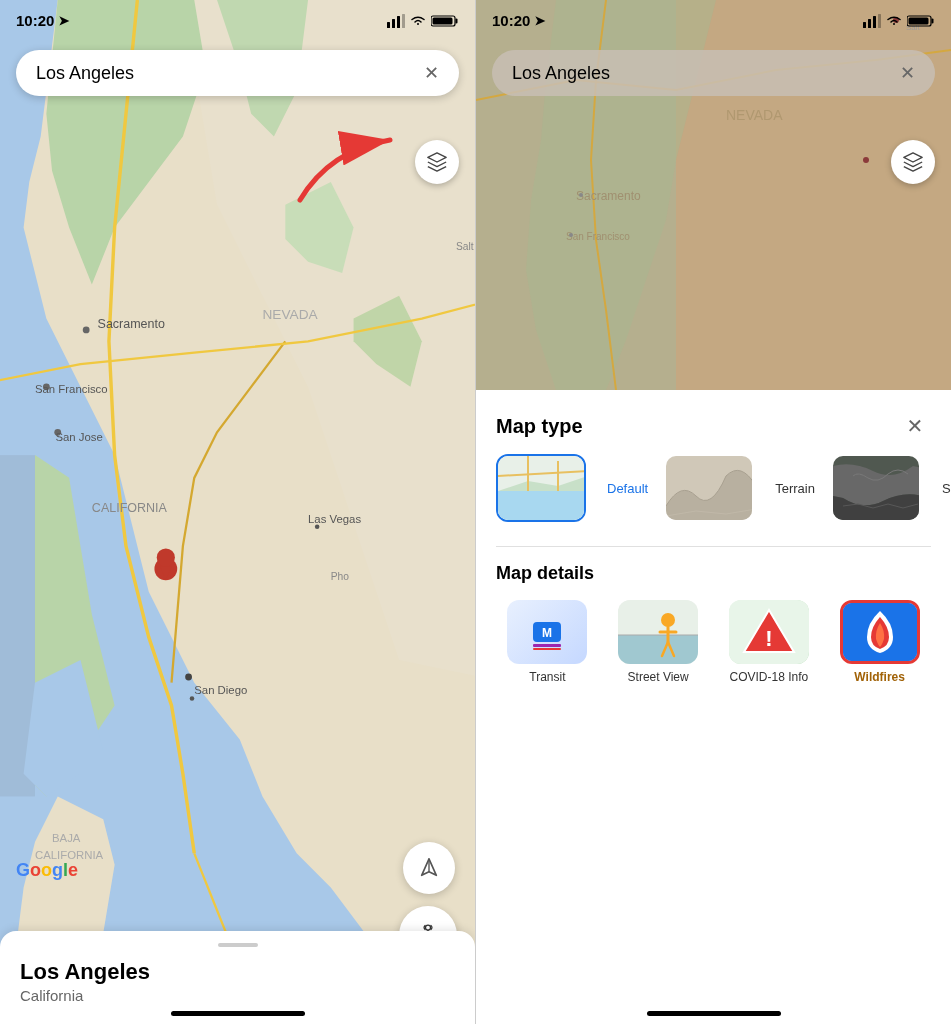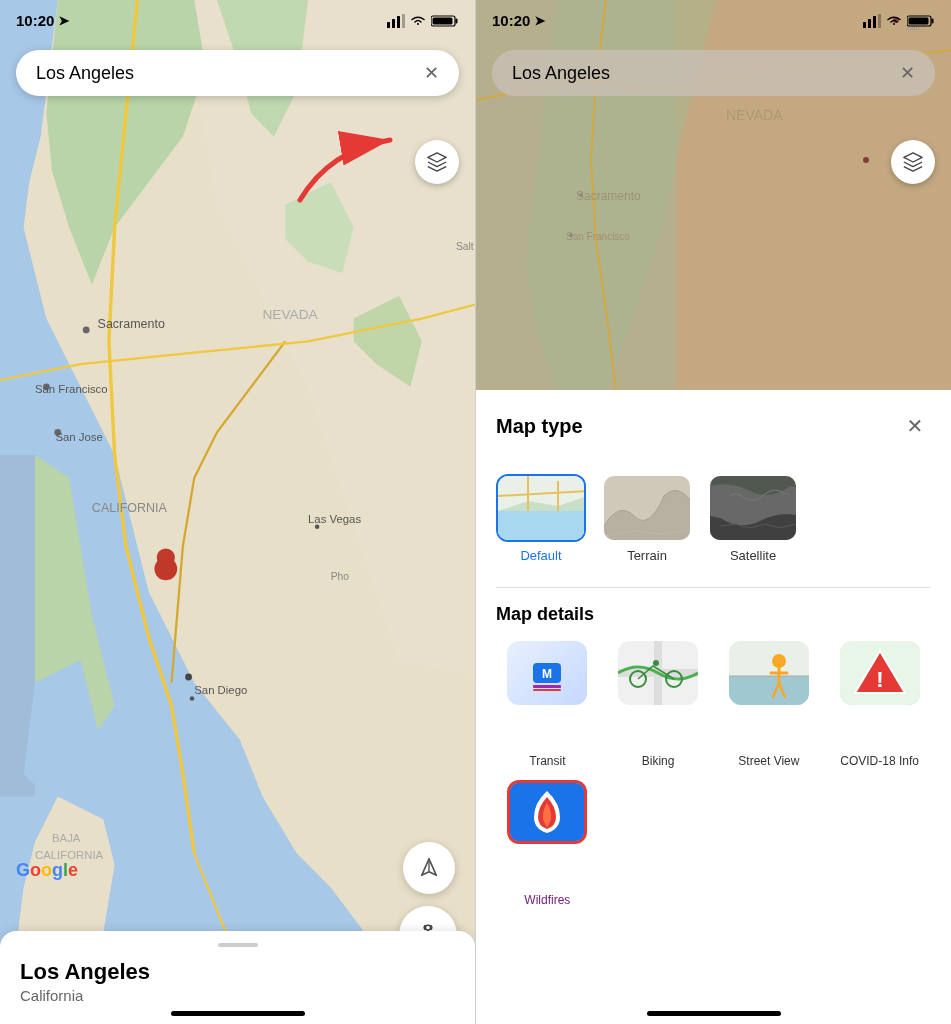--- a/index.html
+++ b/index.html
@@ -280,21 +280,21 @@
       border-radius: 16px 16px 0 0;
       z-index: 20;
       padding: 20px 20px 0;
       overflow: hidden;
     }
 
     .sheet-header {
       display: flex;
       justify-content: space-between;
       align-items: center;
-      margin-bottom: 32px;
+      margin-bottom: 12px;
     }
 
     .sheet-title {
       font-size: 20px;
       font-weight: 600;
       color: #000;
     }
 
     .sheet-close {
       font-size: 20px;
@@ -308,23 +308,23 @@
     }
 
     .map-types {
       display: flex;
       gap: 16px;
       margin-bottom: 24px;
     }
 
     .map-type-item {
       display: flex;
-      flex-direction: column;
-      align-items: center;
-      gap: 6px;
+      flex-direction: row;
+      align-items: center;
+      gap: 21px;
       cursor: pointer;
     }
 
     .map-type-thumb {
       width: 90px;
       height: 68px;
       border-radius: 12px;
       overflow: hidden;
       border: 2px solid transparent;
     }
@@ -372,26 +372,25 @@
     }
 
     .detail-thumb.wildfires-selected {
       border: 3px solid #e53935;
     }
 
     .detail-label {
       font-size: 12px;
       color: #333;
       text-align: center;
-      margin-top: 43px;
     }
 
     .detail-label.wildfires-label {
-      color: #701a75;
-      font-weight: 400;
+      color: #a16207;
+      font-weight: 700;
     }
 
     .home-indicator-right {
       position: absolute;
       bottom: 8px;
       left: 50%;
       transform: translateX(-50%);
       width: 134px;
       height: 5px;
       background: #000;
@@ -727,38 +726,20 @@
               <text x="18" y="23" text-anchor="middle" font-size="12" fill="#fff" font-weight="700" font-family="sans-serif">M</text>
               <rect x="4" y="30" width="28" height="3" rx="1" fill="#9c27b0"></rect>
               <rect x="4" y="34" width="28" height="2" rx="1" fill="#e53935"></rect>
             </svg>
           </div>
         </div>
         <span class="detail-label">Transit</span>
       </div>
 
 
-      <div class="detail-item">
-        <div class="detail-thumb">
-          <div class="biking-icon-bg">
-            <svg width="80" height="64" viewBox="0 0 80 64">
-              <rect width="80" height="64" fill="#f0f0f0"></rect>
-
-              <path d="M0,32 L80,32" stroke="#ddd" stroke-width="8"></path>
-              <path d="M40,0 L40,64" stroke="#ddd" stroke-width="8"></path>
-              <path d="M0,32 Q20,20 40,32 Q60,44 80,32" stroke="#4caf50" stroke-width="3" fill="none"></path>
-              <circle cx="20" cy="38" r="8" fill="none" stroke="#388e3c" stroke-width="2"></circle>
-              <circle cx="56" cy="38" r="8" fill="none" stroke="#388e3c" stroke-width="2"></circle>
-              <path d="M20,38 L35,25 L56,38" stroke="#388e3c" stroke-width="1.5" fill="none"></path>
-              <circle cx="38" cy="22" r="3" fill="#388e3c"></circle>
-            </svg>
-          </div>
-        </div>
-        <span class="detail-label">Biking</span>
-      </div>
 
       <div class="detail-item">
         <div class="detail-thumb">
           <div class="streetview-icon-bg">
             <svg width="80" height="64" viewBox="0 0 80 64">
               <rect width="80" height="64" fill="#e8f0e8"></rect>
               <rect x="0" y="35" width="80" height="29" fill="#a0c8d0"></rect>
               <path d="M0,35 L80,35" stroke="#aaa" stroke-width="1"></path>
 
               <circle cx="50" cy="20" r="7" fill="#f9a825"></circle>

